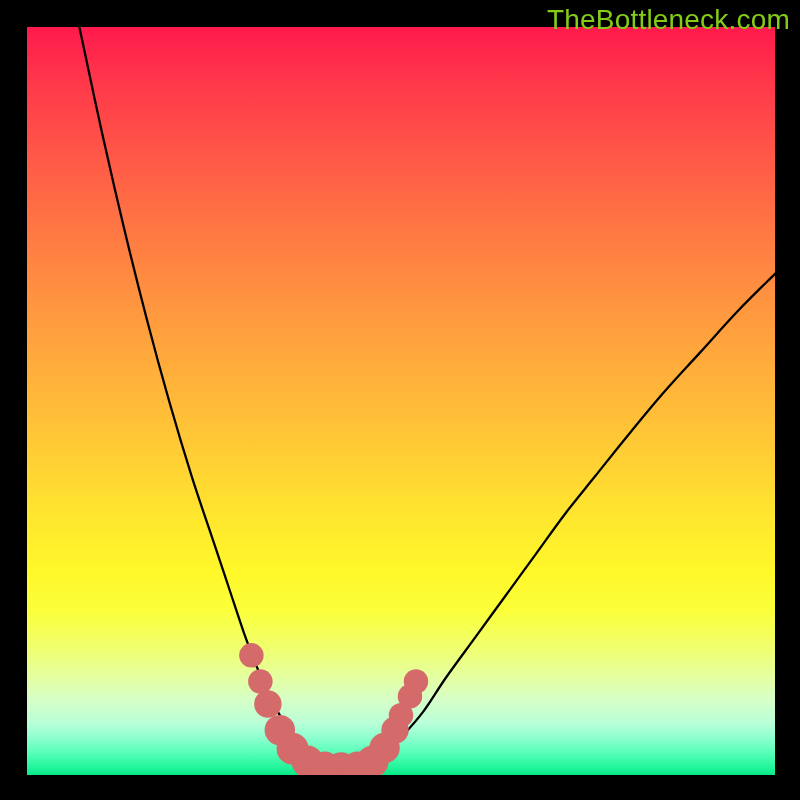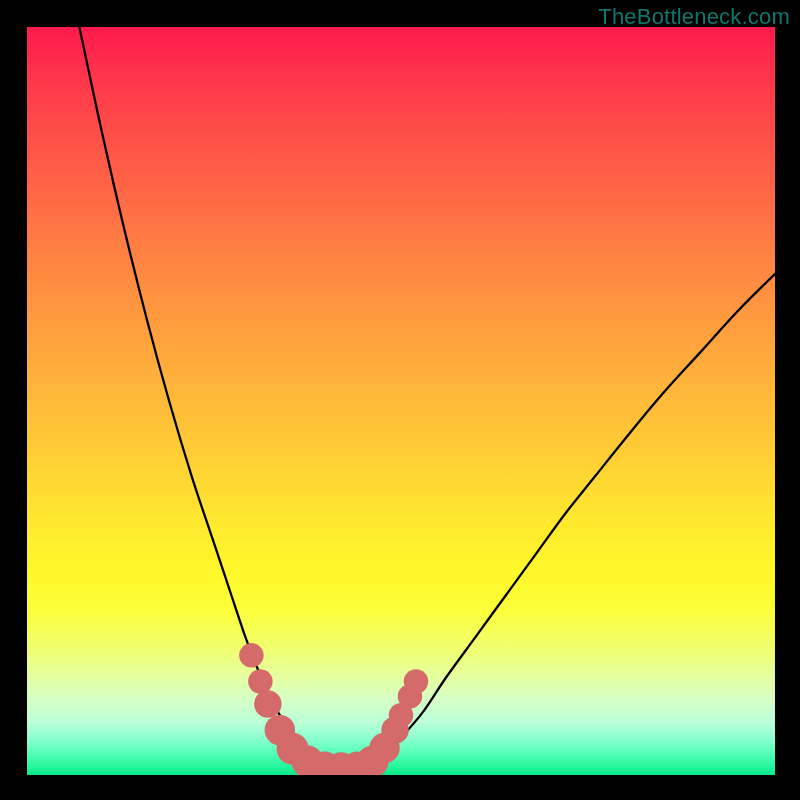--- a/index.html
+++ b/index.html
@@ -35,23 +35,23 @@
       #8effd0 95%,
       #58ffb8 97%,
       #22f59a 99%,
       #08e886 100%);
   }
   .watermark {
     position: absolute;
     top: 4px;
     right: 10px;
     font-family: Arial, Helvetica, sans-serif;
-    font-size: 22px;
+    font-size: 28px;
     font-weight: 500;
-    color: #0f766e;
+    color: #84cc16;
     letter-spacing: 0.2px;
   }
   svg.curves {
     position: absolute;
     left: 27px;
     top: 27px;
     width: 748px;
     height: 748px;
   }
 </style>

